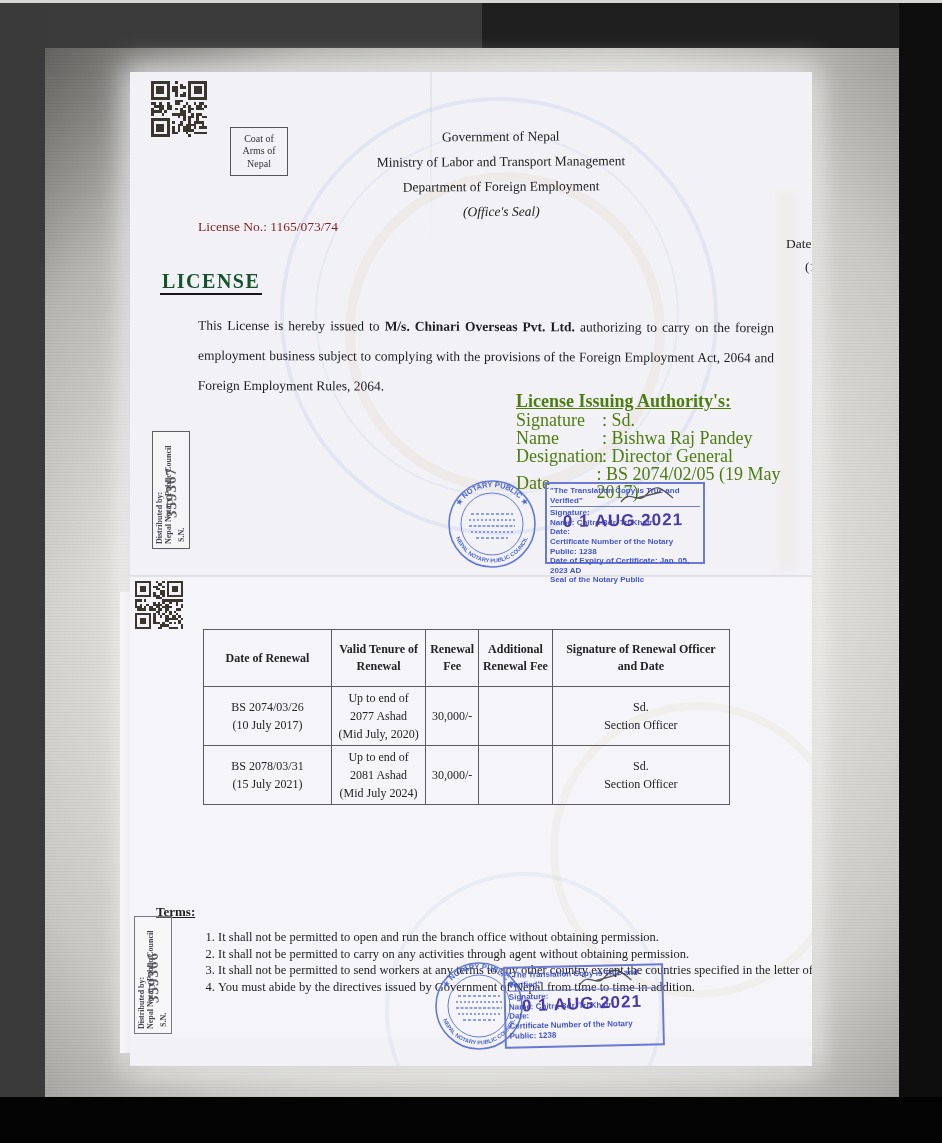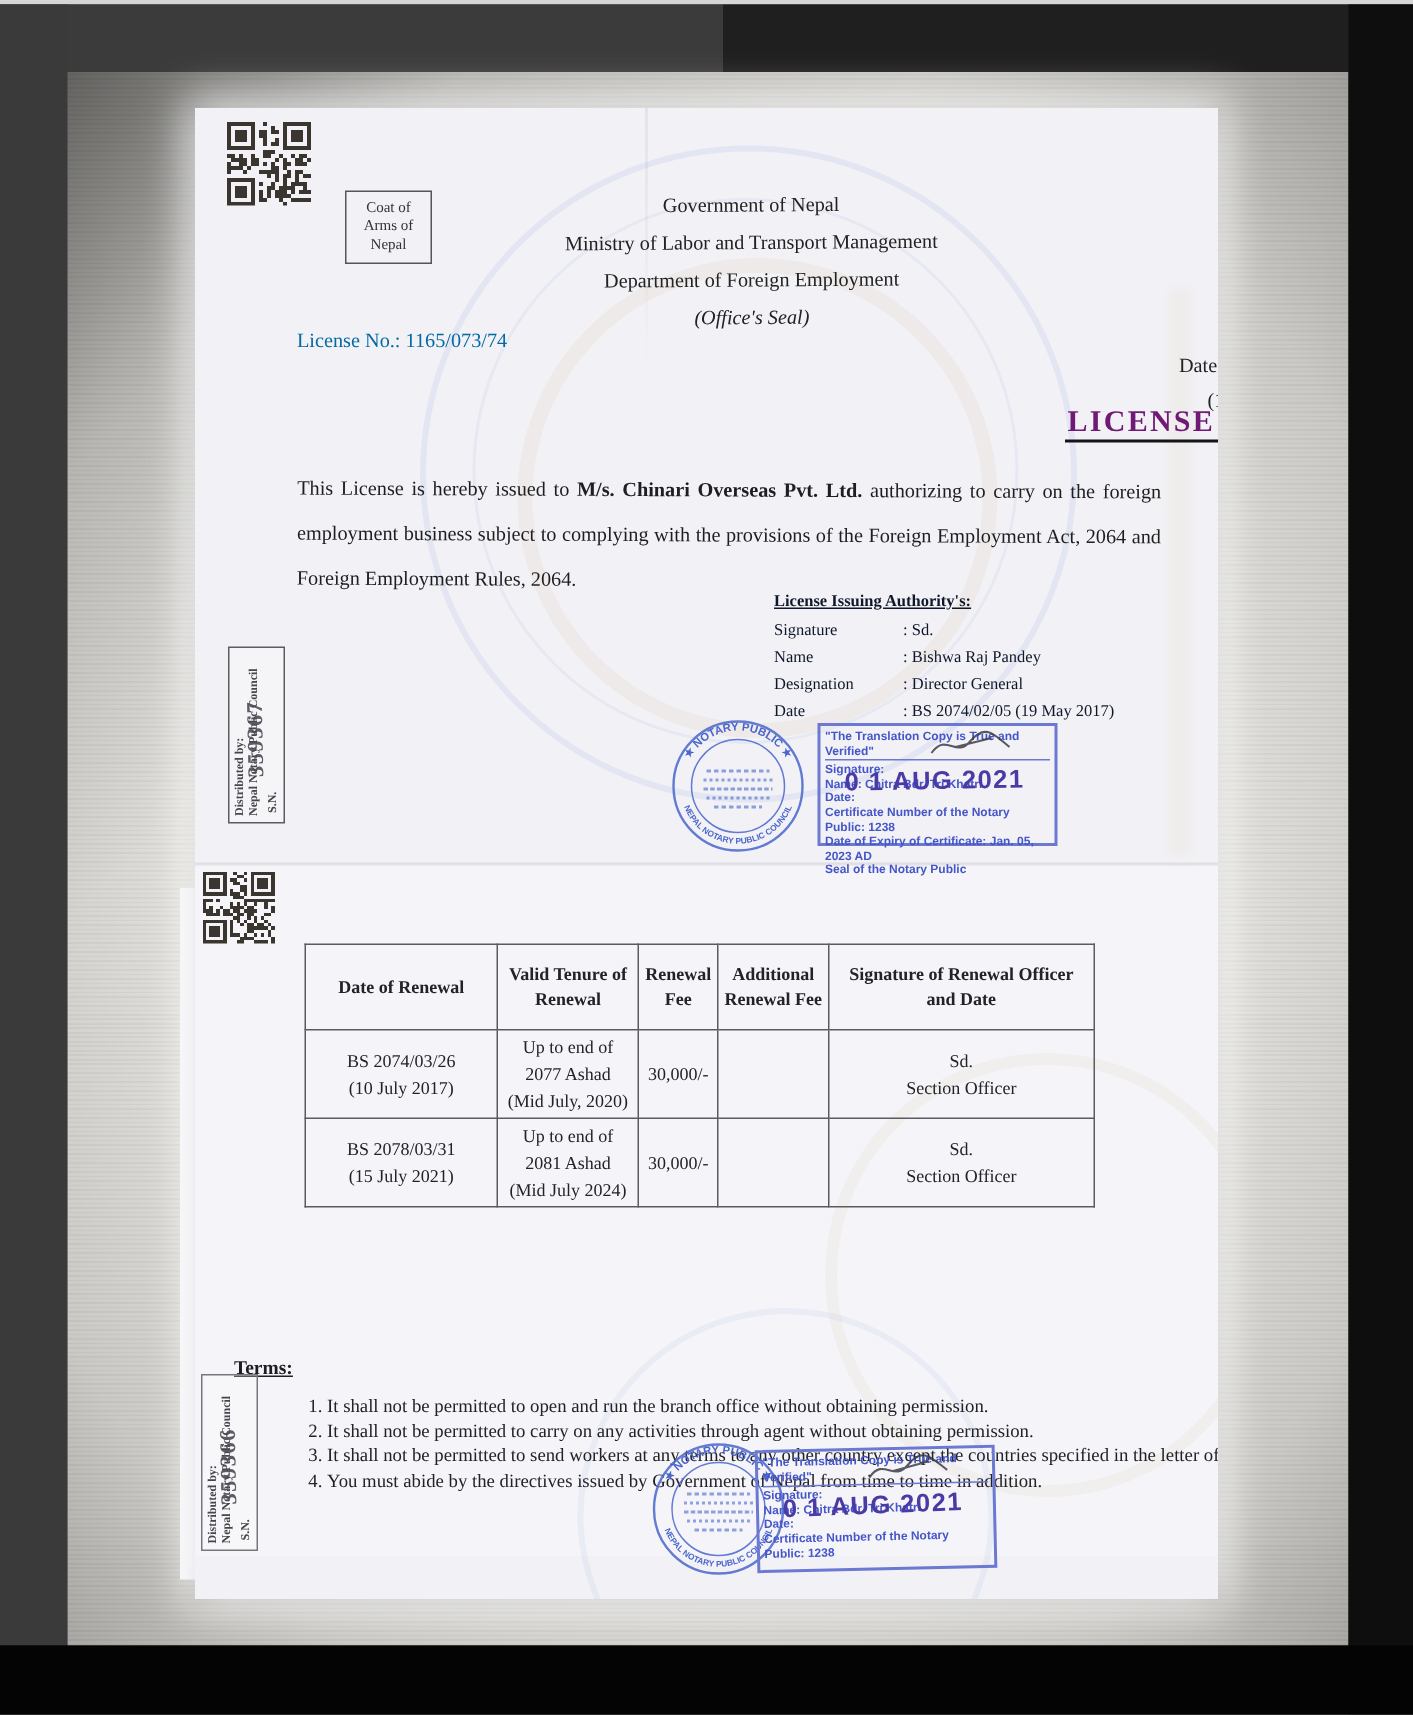--- a/index.html
+++ b/index.html
@@ -35,29 +35,29 @@
   .wm4{left:255px;top:800px;width:270px;height:270px;border:4px solid rgba(100,130,210,0.08);}
   .wm-streak{position:absolute;left:648px;top:120px;width:18px;height:380px;background:rgba(205,155,85,0.06);filter:blur(4px);}
   
   .doc-text{color:#1f1f22;}
   .coat-box{position:absolute;left:100px;top:55px;width:56px;height:47px;border:1px solid #555;
      display:flex;align-items:center;justify-content:center;text-align:center;
      font-size:10px;line-height:12.5px;color:#333;}
   .header{position:absolute;left:171px;top:52px;width:400px;text-align:center;
      font-size:13.5px;line-height:25px;color:#222;transform:rotate(-0.4deg);}
   .header .seal{font-style:italic;}
-  .license-no{position:absolute;left:68px;top:147px;font-size:13.5px;color:#0369a1;}
+  .license-no{position:absolute;left:68px;top:147px;font-size:13.5px;color:#7f1d1d;}
   .date-block{position:absolute;left:480px;top:160px;width:290px;text-align:right;font-size:13.5px;line-height:23px;color:#222;}
   .date-block .d2{padding-right:14px;}
-  .doc-title{position:absolute;left:30px;top:198px;width:652px;text-align:right;
-     font-size:20px;font-weight:bold;letter-spacing:1.5px;color:#701a75;}
+  .doc-title{position:absolute;left:30px;top:198px;width:652px;text-align:left;
+     font-size:20px;font-weight:bold;letter-spacing:1.5px;color:#14532d;}
   .doc-title span{border-bottom:2px solid #151518;padding:0 2px 1px;}
   .body-par{position:absolute;left:68px;top:226px;width:576px;font-size:13.5px;line-height:30px;
      text-align:justify;color:#1e1e21;transform:rotate(0.25deg);}
-  .authority{position:absolute;left:386px;top:320px;font-size:11px;line-height:18px;color:#0f172a;}
+  .authority{position:absolute;left:386px;top:320px;font-size:18px;line-height:18px;color:#4d7c0f;}
   .authority .ah{font-weight:bold;text-decoration:underline;margin-bottom:1px;}
   .authority .arow{display:flex;align-items:center;}
   .authority .alabel{width:86px;}
   
   .side-stamp{position:absolute;width:118px;height:38px;border:1px solid #5b5b60;
      transform:rotate(-90deg);transform-origin:0 0;color:#45454c;background:rgba(255,255,255,0.25);
      font-family:"Liberation Serif", serif;padding:2px 4px;box-sizing:border-box;}
   .side-stamp .s1{font-size:8px;line-height:9px;font-weight:bold;}
   .side-stamp .s2{font-size:8px;line-height:9px;font-weight:bold;}
   .side-stamp .snum{position:absolute;left:30px;top:10px;font-size:15px;letter-spacing:1px;

